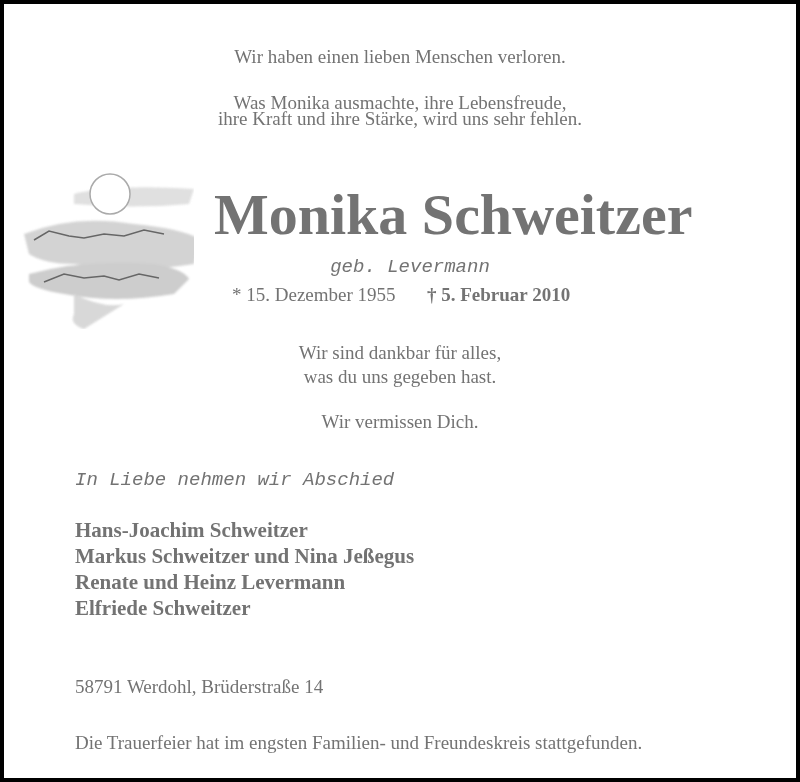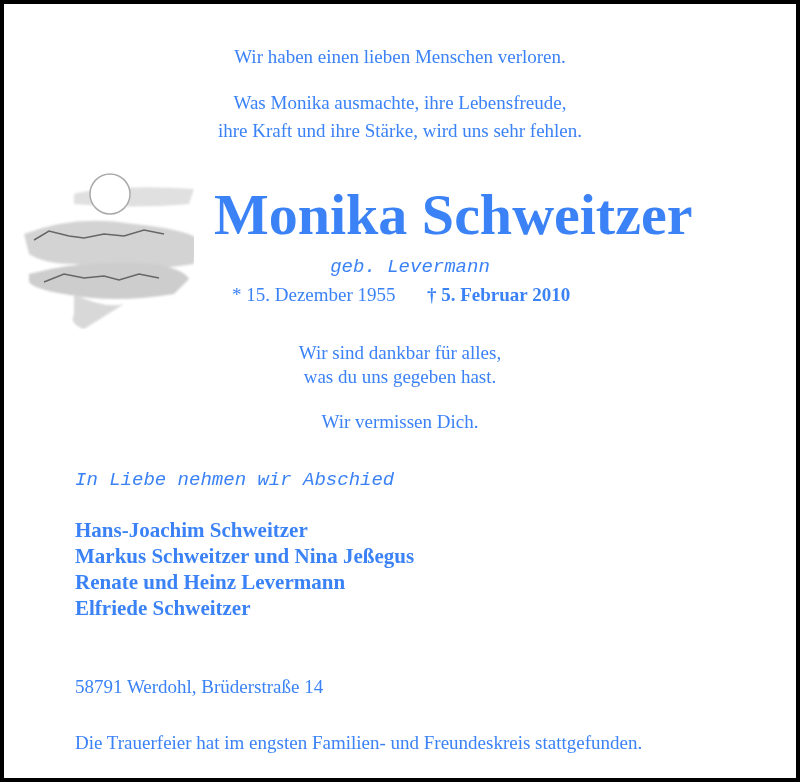--- a/index.html
+++ b/index.html
@@ -1,36 +1,36 @@
 <!DOCTYPE html>
 <html><head>
   <meta charset="utf-8">
   <style>
     html, body { margin:0; padding:0; background:#000; }
     body { width:800px; height:782px; position:relative; overflow:hidden; }
     .frame {
       position:absolute; left:4px; top:4px; width:792px; height:774px;
-      background:#fff; color:#3b82f6;
+      background:#fff; color:#737373;
       font-family:"Liberation Serif","DejaVu Serif",serif;
     }
     .line { position:absolute; white-space:nowrap; font-size:19px; line-height:22px; }
     .center { left:0; width:792px; text-align:center; }
     .title { font-size:58px; font-weight:bold; line-height:52px; }
     .italic { font-style:italic;font-family:Liberation Mono, monospace; }
     .bold { font-weight:bold; font-size:21px; line-height:26px;text-align:center; }
     .art { position:absolute; left:10px; top:160px; width:180px; height:165px; }
   </style>
 </head>
 <body>
 
 <div class="frame">
 
   <div class="line center" style="top:42px;">Wir haben einen lieben Menschen verloren.</div>
   <div class="line center" style="top:88px;">Was Monika ausmachte, ihre Lebensfreude,</div>
-  <div class="line center" style="top:116px;">ihre Kraft und ihre Stärke, wird uns sehr fehlen.</div>
+  <div class="line center" style="top:104px;">ihre Kraft und ihre Stärke, wird uns sehr fehlen.</div>
 
   <svg class="art" viewBox="0 0 180 165">
     <defs>
       <filter id="blur1">
           <feGaussianBlur stdDeviation="1.2"></feGaussianBlur>
         </filter>
     </defs>
     <g filter="url(#blur1)" opacity="0.9">
       <path d="M60 30 Q100 20 180 25 L175 40 Q120 45 60 40 Z" fill="#ddd"></path>
       <path d="M10 70 Q60 50 120 60 Q170 65 185 75 L180 100 Q120 110 60 100 Q30 100 15 90 Z" fill="#cfcfcf"></path>

